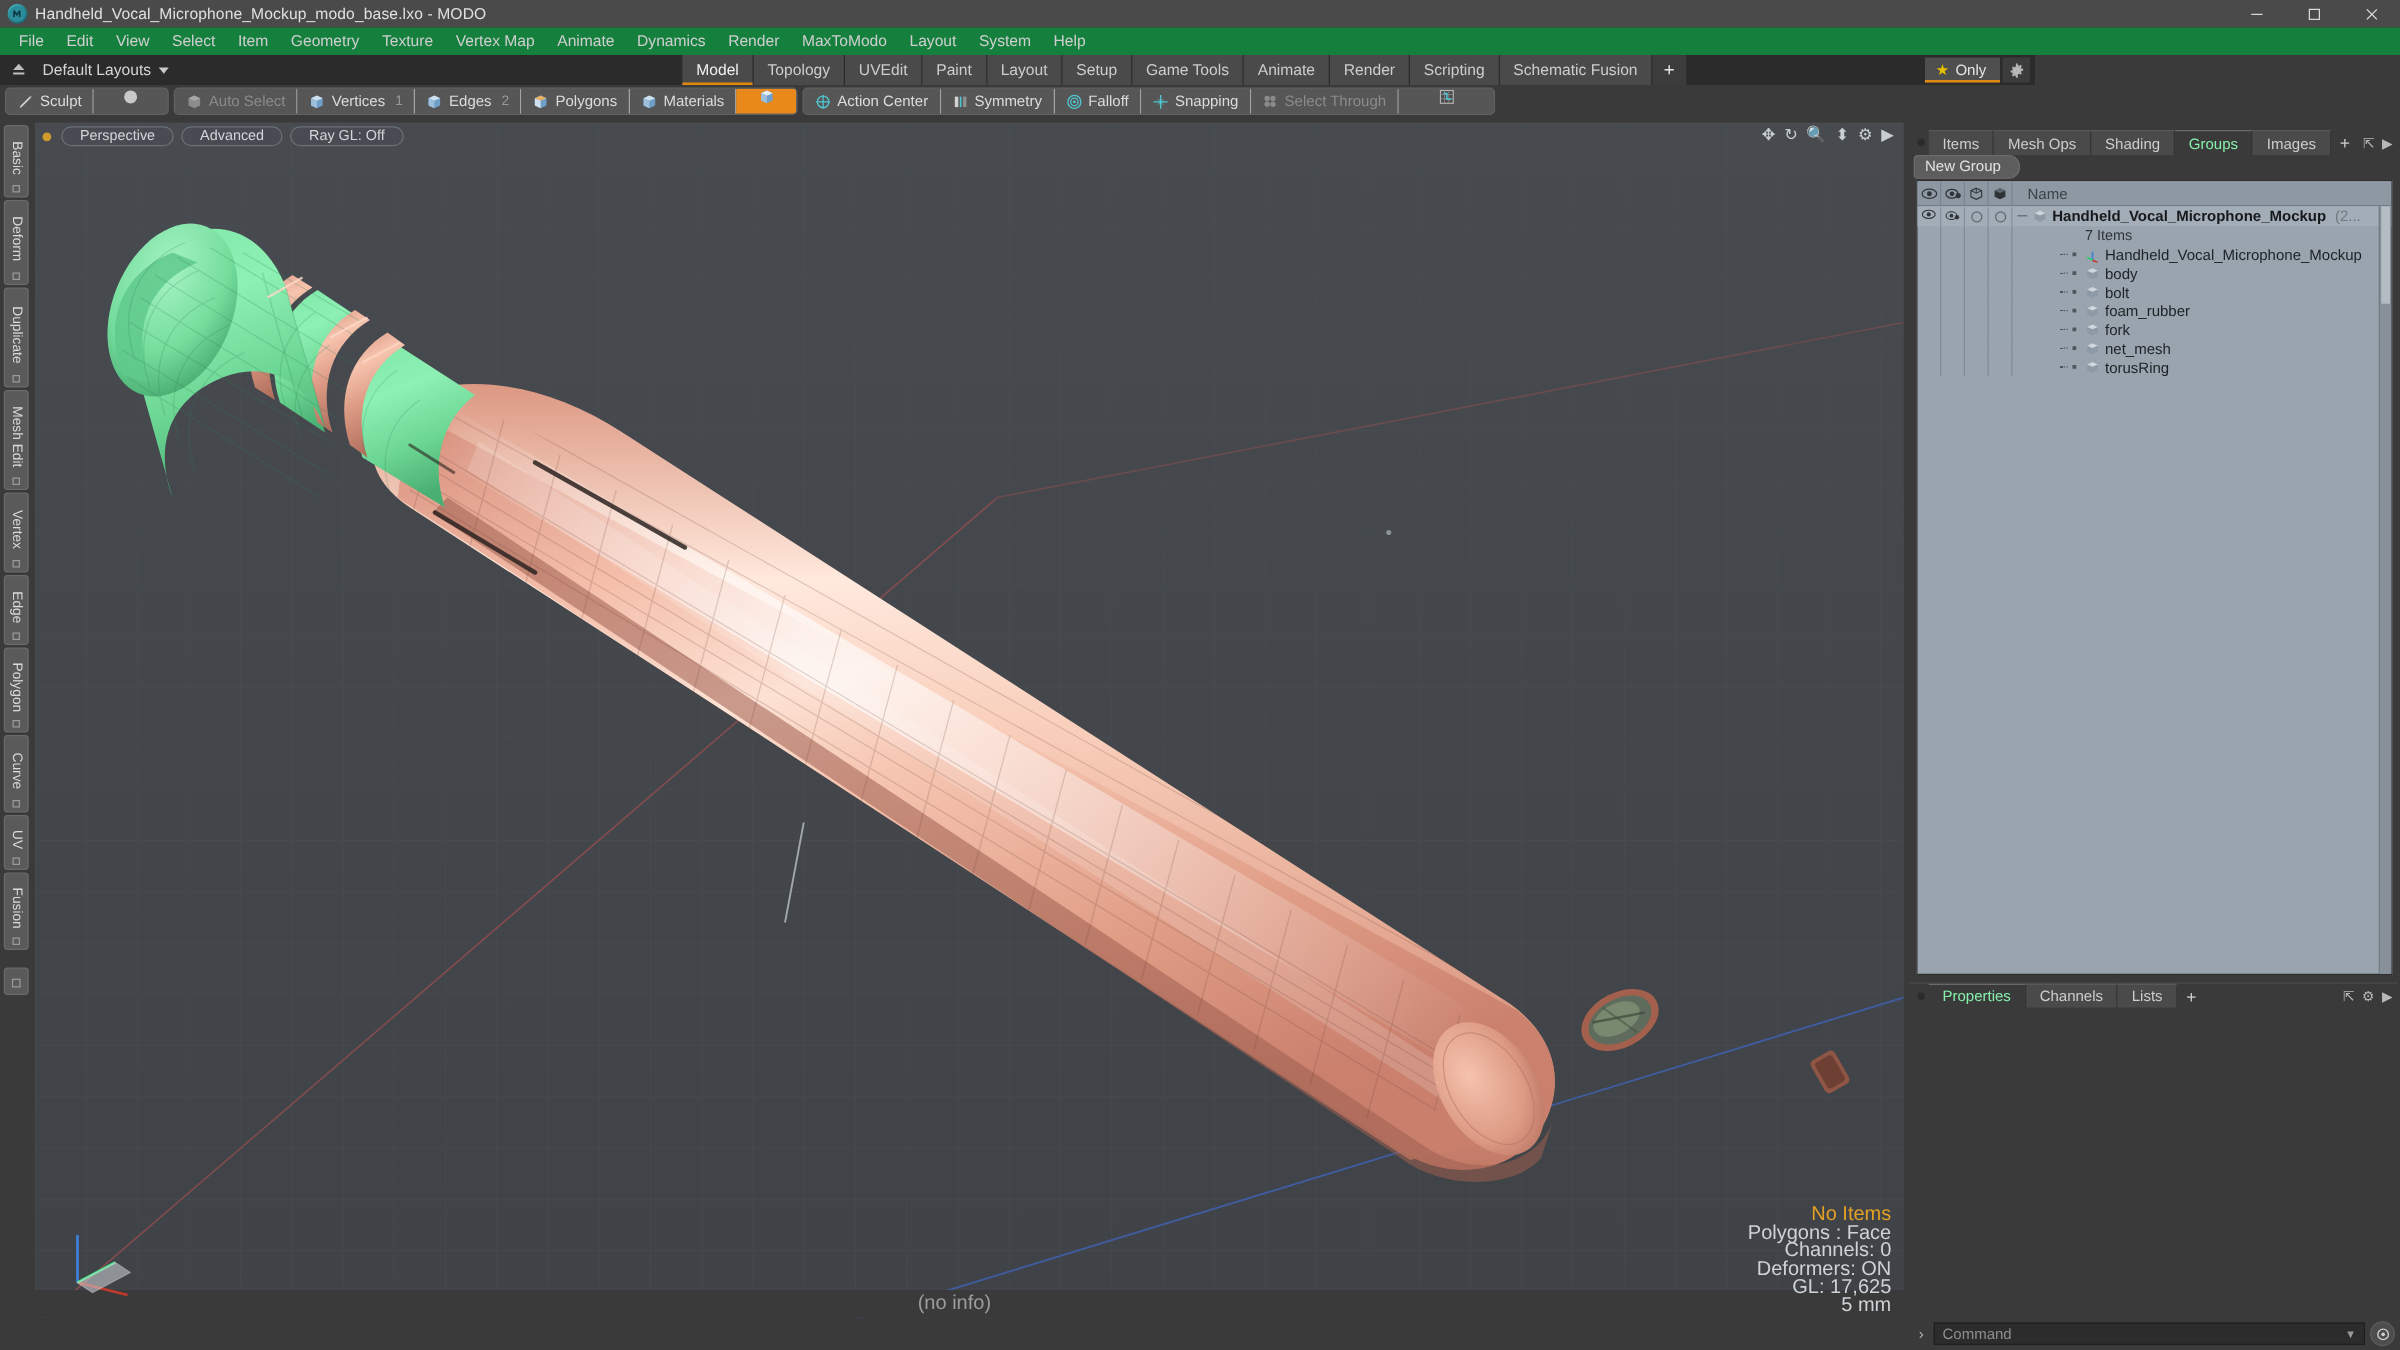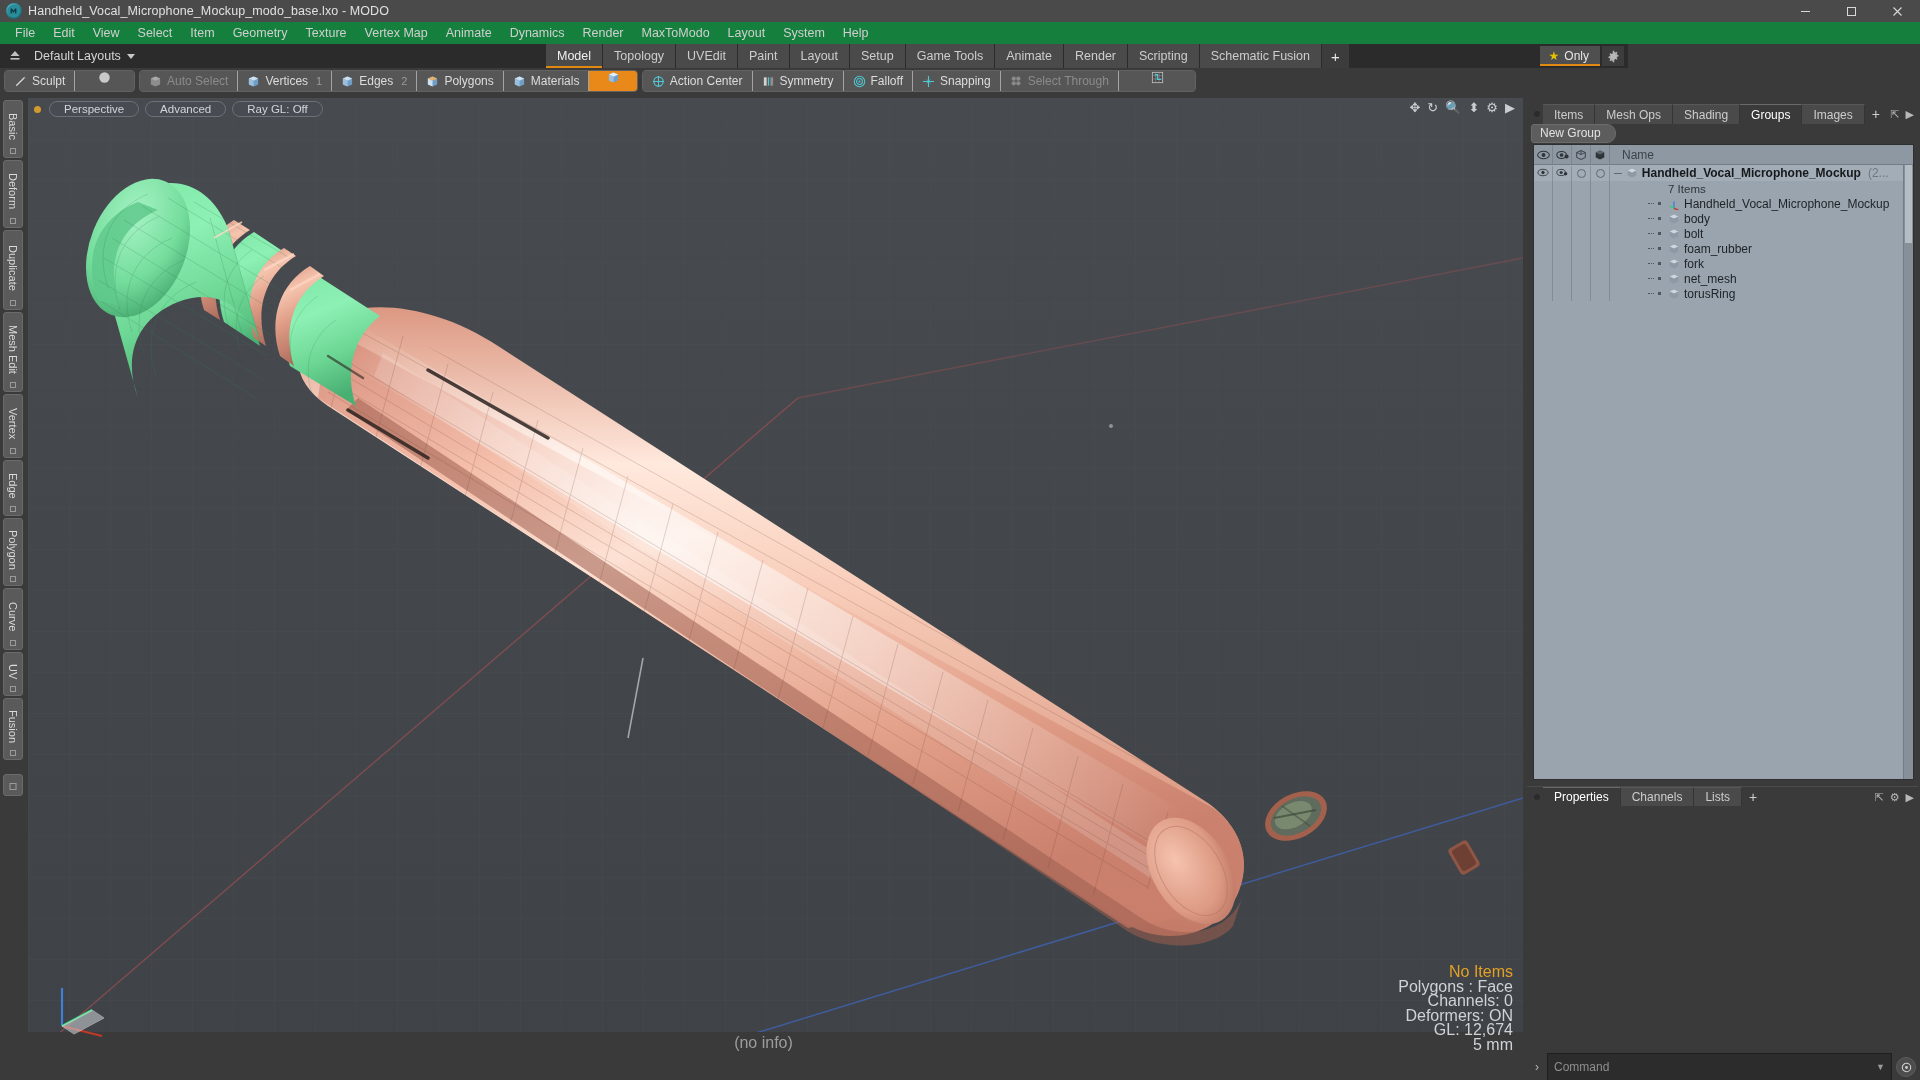--- a/index.html
+++ b/index.html
@@ -200,21 +200,21 @@
   }
   .rp-circle {
     width: 12px; height: 20px; display: flex; align-items: center; justify-content: center;
   }
   .rp-circle i { width: 6px; height: 6px; border-radius: 50%; background: #2b2b2b; display: block; }
   .rtab {
     padding: 0 11px; display: flex; align-items: center; font-size: 12px;
     color: #cdcdcd; background: #4a4a4a; border-right: 1px solid #353535;
     border-top: 1px solid #585858;
   }
-  .rtab.active { color: #ffffff; background: #3a3a3a; border-top: 1px solid #6a6a6a; }
+  .rtab.active { color: #86efac; background: #3a3a3a; border-top: 1px solid #6a6a6a; }
   .rtab-plus { padding: 0 7px; display: flex; align-items: center; color: #d0d0d0; font-size: 14px; }
   .rp-tabtools {
     position: absolute; right: 4px; top: 0; height: 20px;
     display: flex; align-items: center; gap: 6px; color: #b8b8b8; font-size: 11px;
   }
   .rp-sub {
     height: 18px; padding-left: 4px; display: flex; align-items: center;
   }
   .newgroup-btn {
     padding: 1px 14px 2px 8px; background: #5d5d5d; border: 1px solid #6b6b6b;
@@ -267,21 +267,21 @@
     position: absolute; left: 0; bottom: 26px; width: 1527px; height: 22px;
     background: #3a3a3a; display: flex; align-items: center; justify-content: center;
     font-size: 16px; color: #9d9d9d;
   }
   .cmdbar {
     position: absolute; left: 1527px; bottom: 0; width: 393px; height: 26px;
     background: #3a3a3a; display: flex; align-items: center; padding: 0 4px; gap: 4px;
   }
   .cmd-arrow { color: #b5b5b5; font-size: 12px; width: 12px; text-align: center; }
   .cmd-input {
-    flex: 1; height: 28px; background: #2c2c2c; border: 1px solid #1f1f1f;
+    flex: 1; height: 18px; background: #2c2c2c; border: 1px solid #1f1f1f;
     color: #8e8e8e; font-size: 12px; padding: 0 6px; line-height: 17px;
     display: flex; align-items: center; justify-content: space-between;
   }
   .cmd-caret { color: #9a9a9a; font-size: 9px; }
   .cmd-run {
     width: 20px; height: 20px; border-radius: 50%; background: #4d4d4d;
     border: 1px solid #5d5d5d; display: flex; align-items: center; justify-content: center;
     color: #cfcfcf; font-size: 10px;
   }
   .bottomfill {
@@ -777,21 +777,21 @@
       <span>⬍</span>
       <span>⚙</span>
       <span>▶</span>
     </div>
 
     <div class="vp-stats">
       <div class="hl">No Items</div>
       <div>Polygons : Face</div>
       <div>Channels: 0</div>
       <div>Deformers: ON</div>
-      <div>GL: 12,674</div>
+      <div>GL: 17,625</div>
       <div>5 mm</div>
     </div>
 
     <svg class="vp-gizmo" viewBox="0 0 72 72">
       <path d="M16 56 L16 18" stroke="#3f7fd8" stroke-width="2.2"></path>
       <path d="M16 56 L56 66" stroke="#c0392b" stroke-width="2.2"></path>
       <path d="M16 56 L46 40" stroke="#2ecc71" stroke-width="2.2"></path>
       <path d="M16 56 L46 40 L58 48 L28 64 Z" fill="#cfd3d8" opacity=".55" stroke="#e8ecef" stroke-width="1"></path>
     </svg>
   </div>

